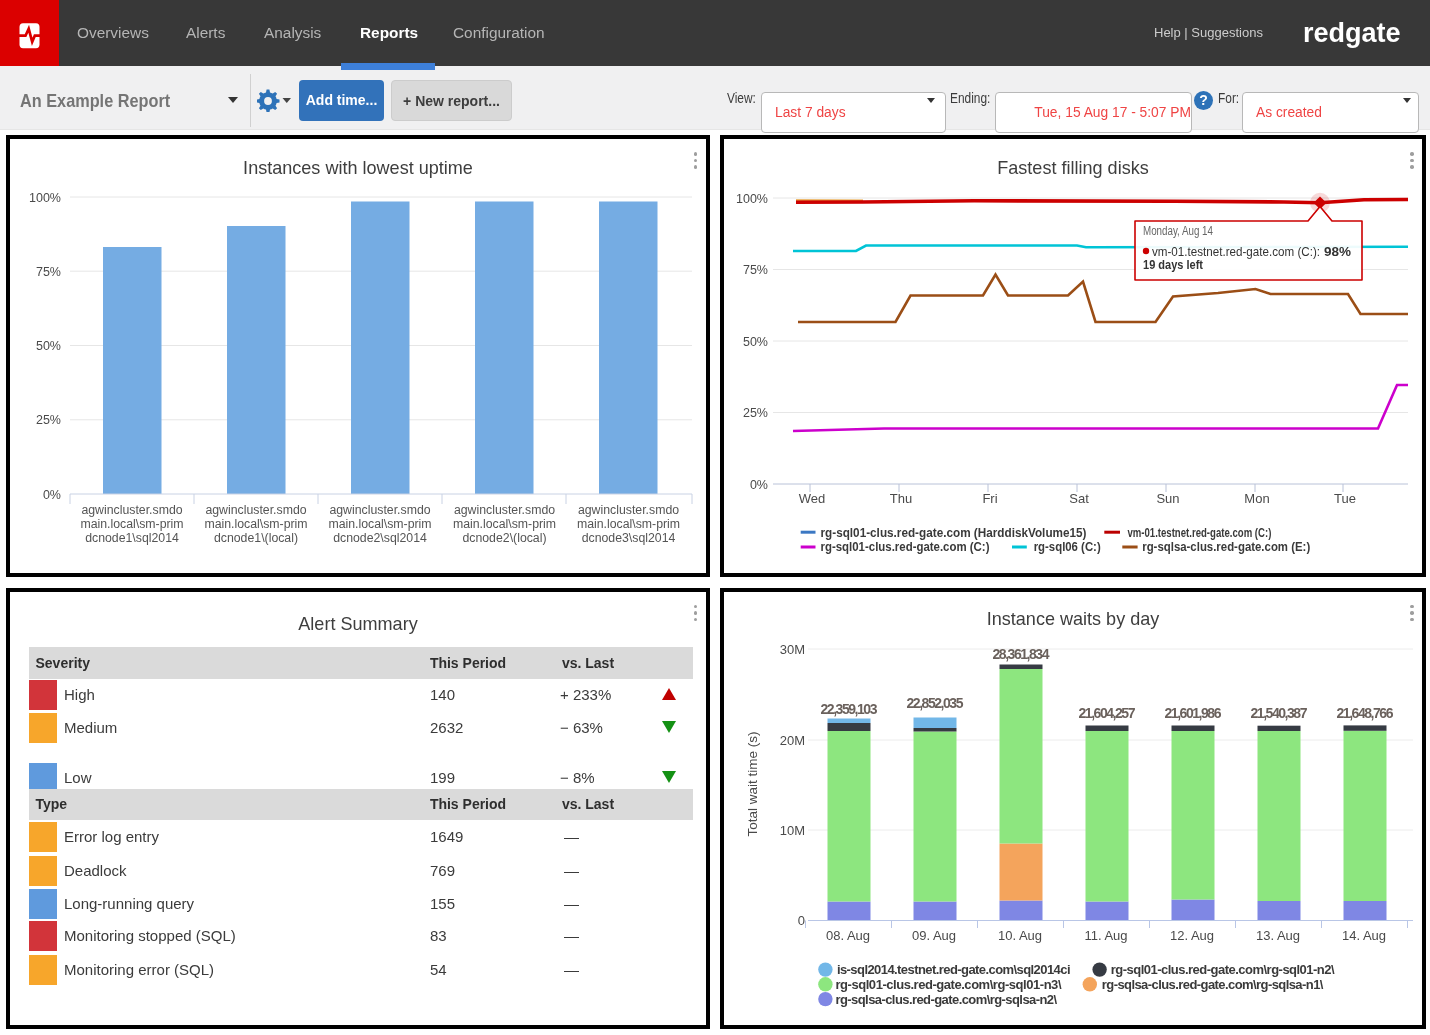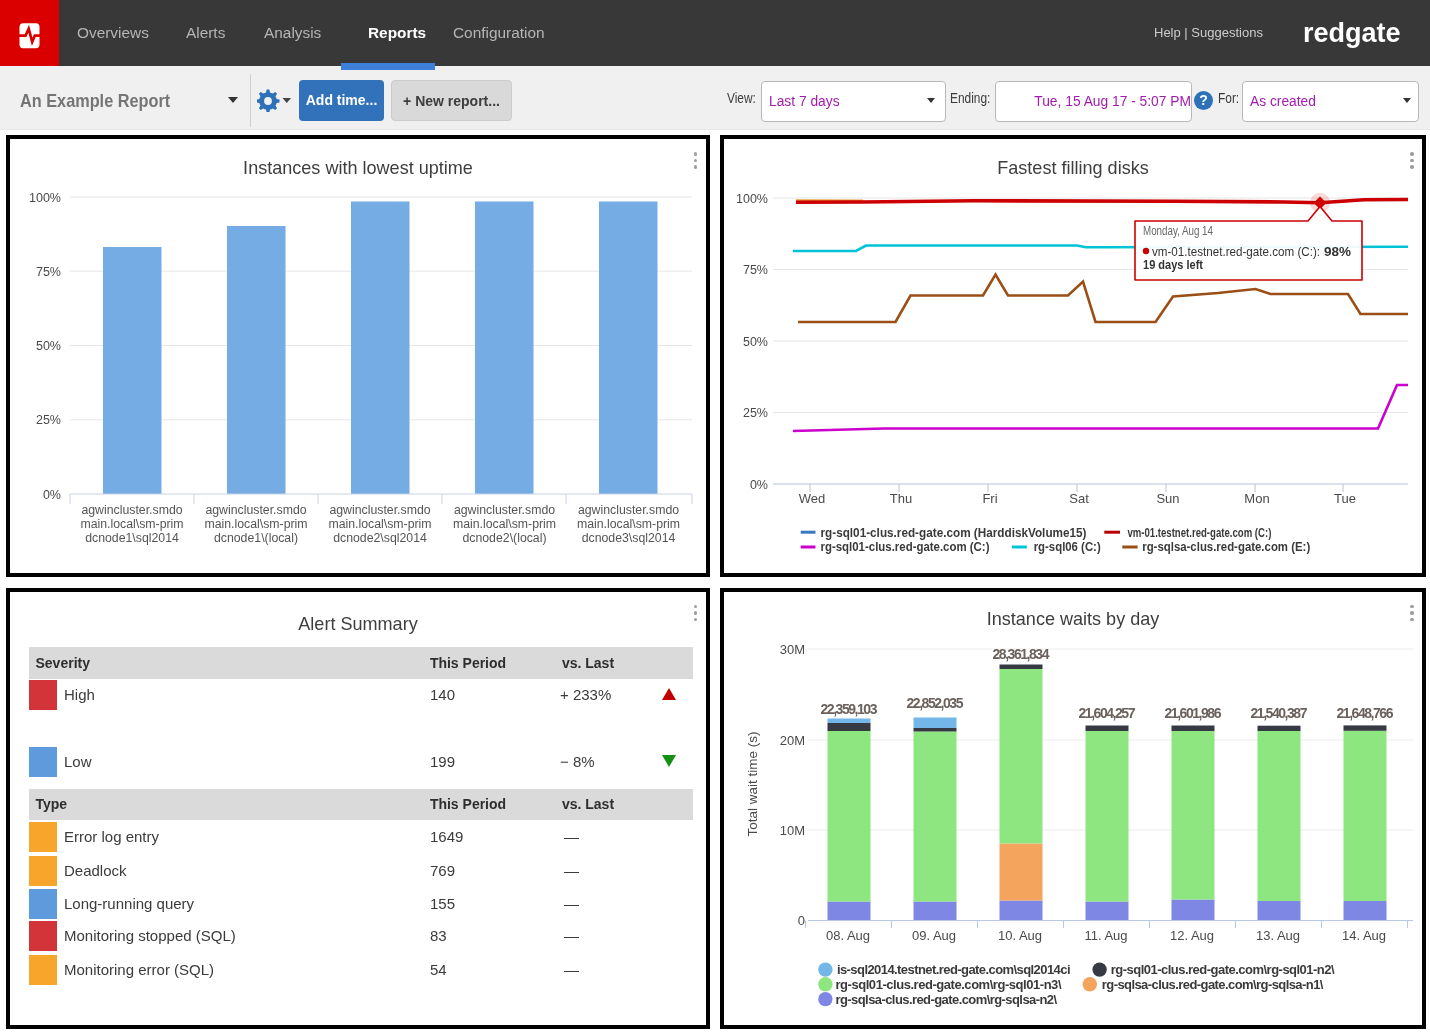--- a/index.html
+++ b/index.html
@@ -2,34 +2,34 @@
 <html><head>
 <meta charset="utf-8">
 <style>
 * { margin:0; padding:0; box-sizing:border-box; }
 html,body { width:1430px; height:1035px; font-family:"Liberation Sans", sans-serif; background:#ffffff; overflow:hidden; }
 #page { position:relative; width:1430px; height:1035px; }
 
 #nav { position:absolute; left:0; top:0; width:1430px; height:66px; background:#383838; }
 #logo { position:absolute; left:0; top:0; width:59px; height:66px; background:#db0000; }
 .navitem { position:absolute; top:0; height:66px; line-height:66px; color:#b5b5b5; font-size:15.4px; }
-.navitem.active { color:#fff; font-weight:bold;margin-left:8px; }
+.navitem.active { color:#fff; font-weight:bold; }
 #navunder { position:absolute; left:341px; top:63px; width:94px; height:7px; background:#3d7fd9; z-index:5; }
 #helpsug { position:absolute; left:1154px; top:0; height:66px; line-height:66px; color:#cccccc; font-size:13px; }
 #rglogo { position:absolute; left:1303px; top:12px; }
 
 #toolbar { position:absolute; left:0; top:66px; width:1430px; height:64px; background:#f0f0f1; border-bottom:1px solid #e6e6e6; }
 #reportname { position:absolute; left:20px; top:0; height:69px; line-height:69px; font-size:18.5px; font-weight:bold; color:#757575; transform:scaleX(0.88); transform-origin:left center; }
 #rn-caret { position:absolute; left:228px; top:31px; width:0; height:0; border-left:5px solid transparent; border-right:5px solid transparent; border-top:6px solid #333; }
 #tb-divider { position:absolute; left:250px; top:8px; width:1px; height:53px; background:#d0d0d0; }
 .btn { position:absolute; top:80px; height:41px; border-radius:4px; font-size:14px; font-weight:bold; text-align:center; }
 #btn-addtile { left:299px; width:85px; background:#3272ba; color:#fff; line-height:41px; }
 #btn-newreport { left:391px; width:121px; background:#d9d9d9; color:#3d3d3d; line-height:41px; border:1px solid #cccccc; }
 .tb-label { position:absolute; top:66px; height:64px; line-height:64px; font-size:14px; color:#3b3b3b; transform:scaleX(0.85); transform-origin:left center; }
-.tb-select { position:absolute; top:81px; height:41px; background:#fff; border:1px solid #b8b8b8; border-radius:4px; font-size:13.8px; color:#a21caf; line-height:39px; padding-left:7px; }
+.tb-select { position:absolute; top:92px; height:41px; background:#fff; border:1px solid #b8b8b8; border-radius:4px; font-size:13.8px; color:#ef4444; line-height:39px; padding-left:13px; }
 .sel-caret { position:absolute; width:0; height:0; border-left:4.5px solid transparent; border-right:4.5px solid transparent; border-top:5.5px solid #333; top:98px; }
 
 .tile { position:absolute; background:#fff; border:4px solid #000000; }
 #tile1 { left:5.5px; top:135px; width:704px; height:441.5px; }
 #tile2 { left:720px; top:135px; width:706px; height:441.5px; }
 #tile3 { left:5.5px; top:587.5px; width:704px; height:441.5px; }
 #tile4 { left:720px; top:587.5px; width:706px; height:441.5px; }
 .dots { position:absolute; right:8px; top:13px; width:4px; height:18px; }
 .dots span { display:block; width:3.5px; height:3.5px; border-radius:50%; background:#9e9e9e; margin-bottom:3px; }
 .tiletitle { position:absolute; left:0; width:100%; text-align:center; font-size:19px; color:#3e3e3e; transform:scaleX(0.95); }
@@ -243,21 +243,28 @@
       <span style="position:absolute;left:363px;top:0;line-height:32px;width:152px;text-align:center;">This Period</span>
       <span style="position:absolute;left:514px;top:0;line-height:32px;width:90px;text-align:center;">vs. Last</span>
     </div>
     <div class="atrow" style="top:87px;">
       <div class="sq" style="background:#d2343a;"></div>
       <span class="atlabel">High</span>
         <span class="atnum">140</span>
         <span class="atvs">+ 233%</span>
       <div class="attri tri-up"></div>
     </div>
-    <div class="atrow" style="top:154px;">
+    <div class="atrow" style="top:120.5px;">
+      <div class="sq" style="background:#f7a62b;"></div>
+      <span class="atlabel">Medium</span>
+        <span class="atnum">2632</span>
+        <span class="atvs">− 63%</span>
+      <div class="attri tri-dn"></div>
+    </div>
+    <div class="atrow" style="top:170px;">
       <div class="sq" style="background:#5f9add;"></div>
       <span class="atlabel">Low</span>
         <span class="atnum">199</span>
         <span class="atvs">− 8%</span>
       <div class="attri tri-dn"></div>
     </div>
     <div class="athead" style="top:197.5px;height:31px;">
       <span style="position:absolute;left:6.5px;top:0;line-height:31px;">Type</span>
       <span style="position:absolute;left:363px;top:0;line-height:31px;width:152px;text-align:center;">This Period</span>
       <span style="position:absolute;left:514px;top:0;line-height:31px;width:90px;text-align:center;">vs. Last</span>

